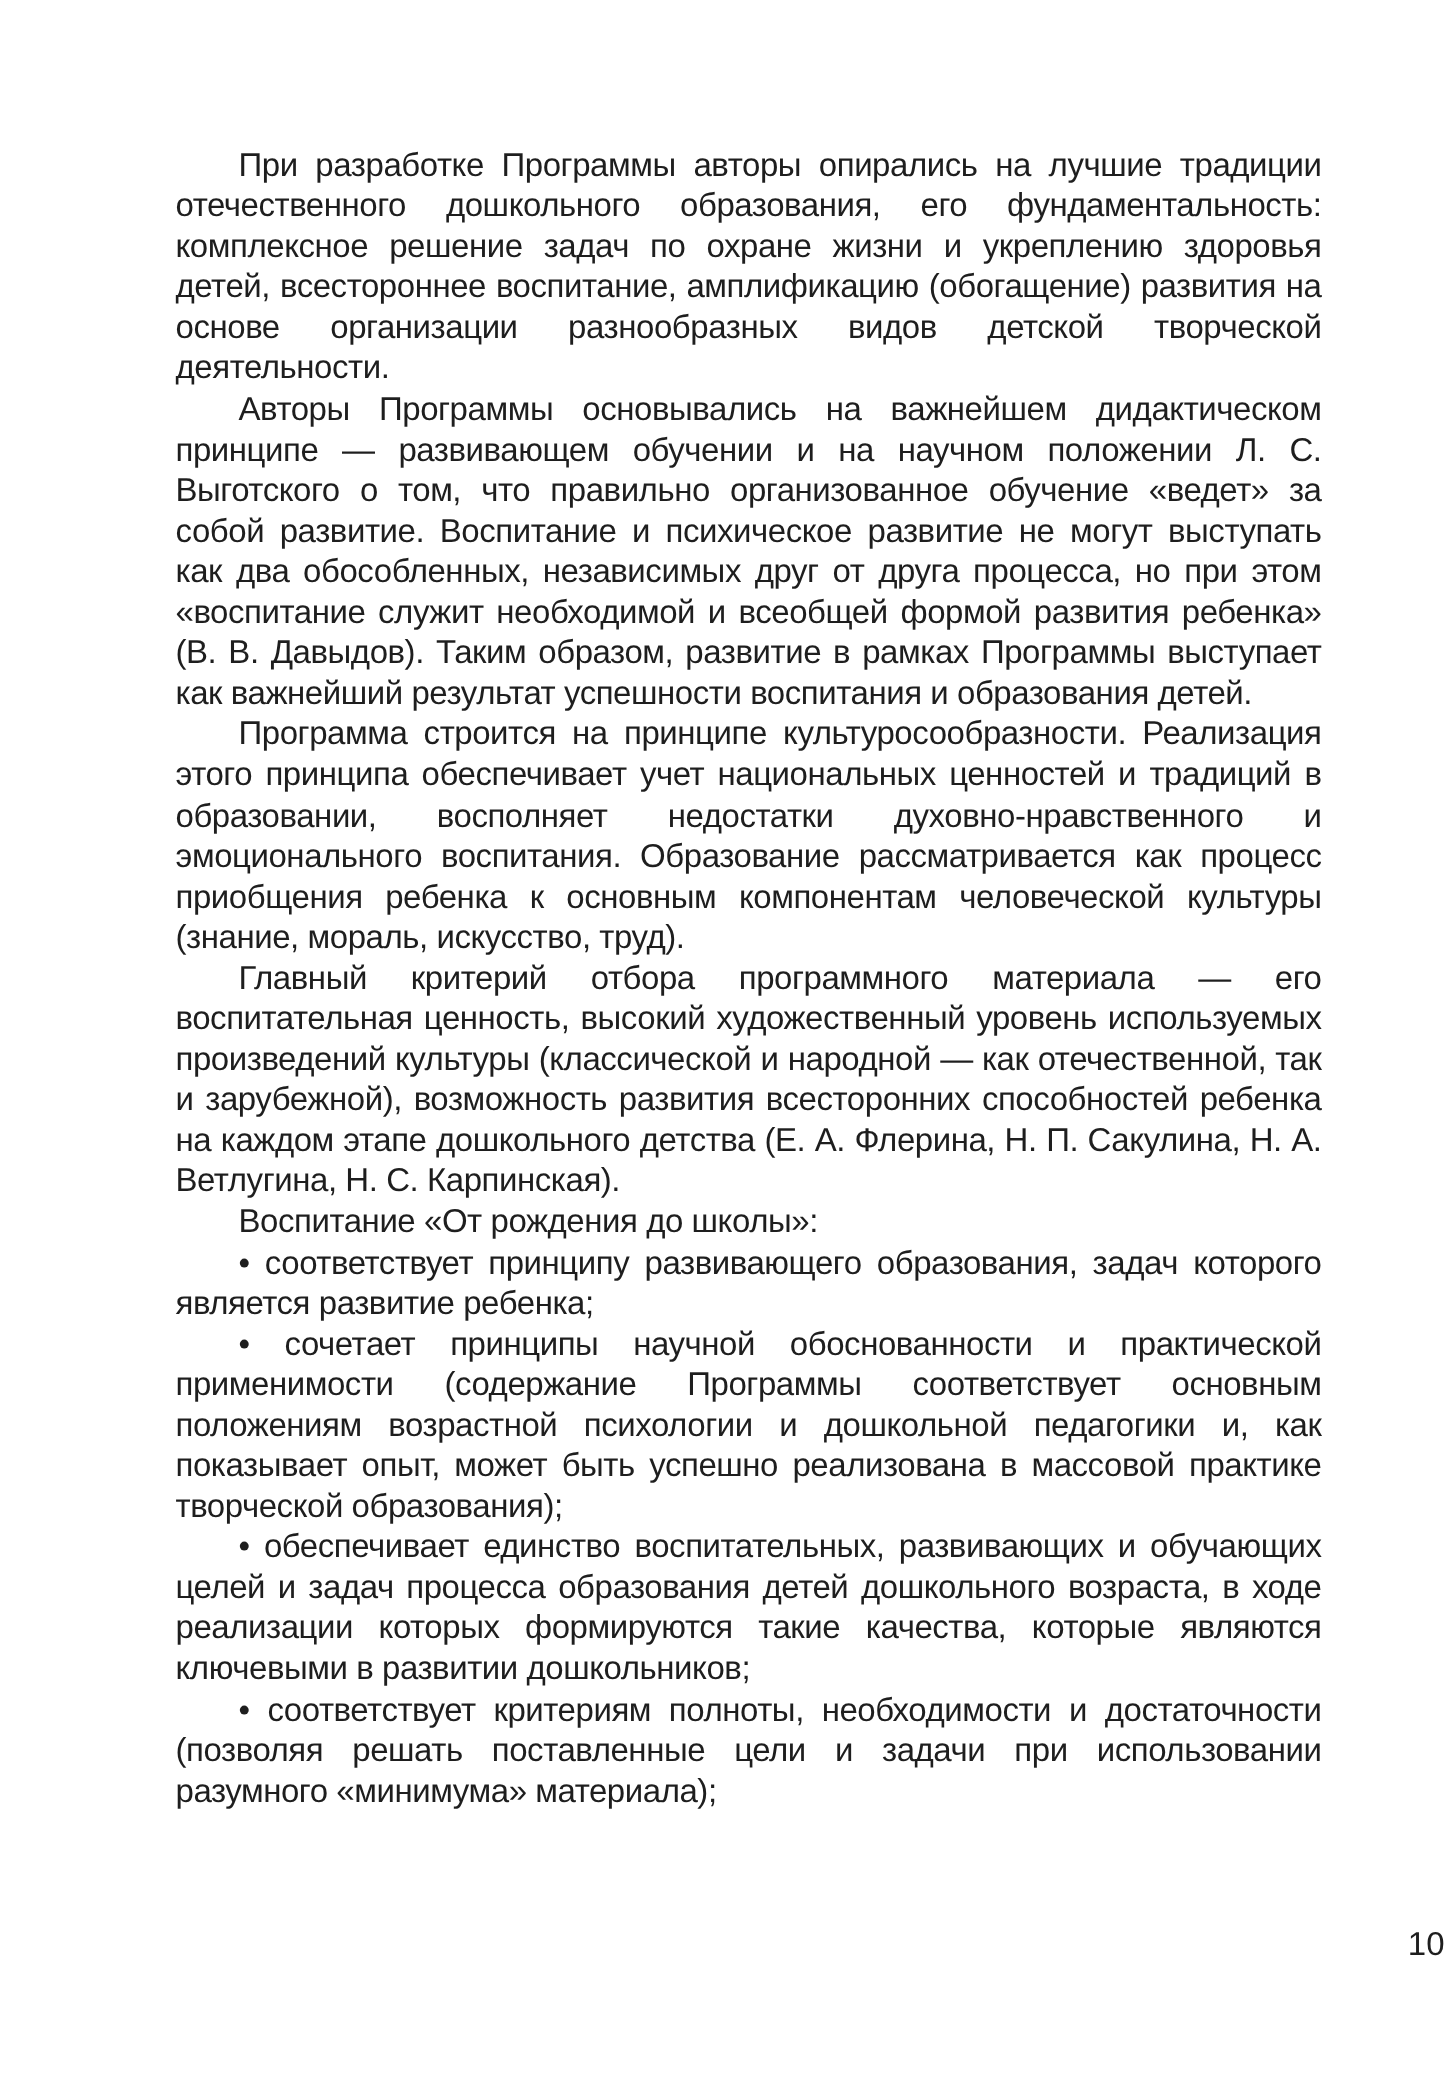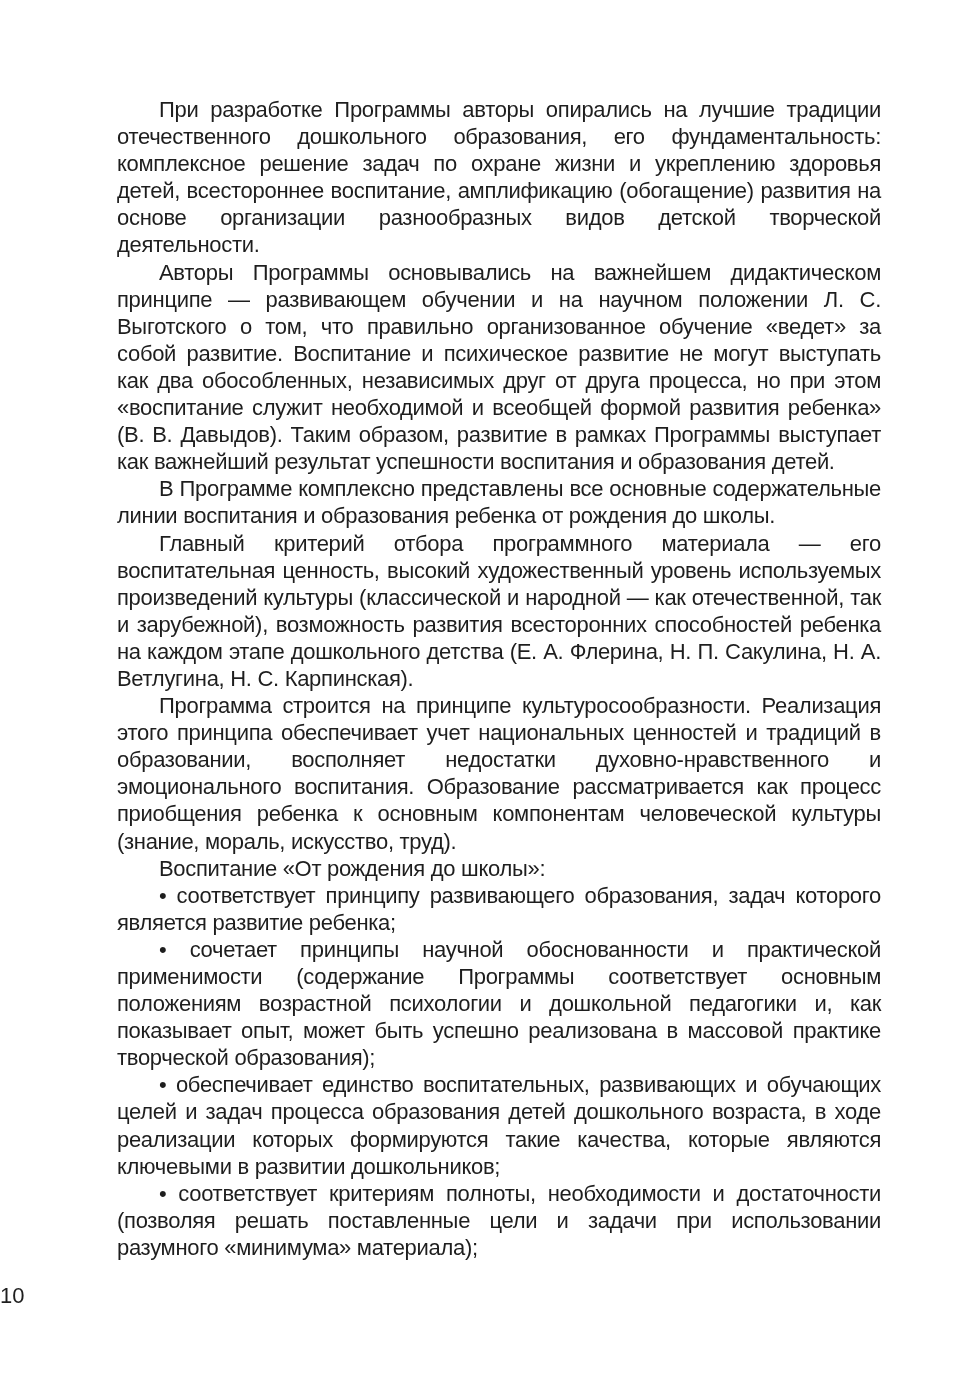--- a/index.html
+++ b/index.html
@@ -21,35 +21,34 @@
     text-indent: 42px;
     text-align: justify;
     text-align-last: left;
     letter-spacing: -0.3px;
   }
   .page-number {
     position: absolute;
     left: 0;
     width: 963px;
     top: 1283px;
-    text-align: left;
+    text-align: right;
     font-family: "Liberation Sans", "DejaVu Sans", sans-serif;
     font-size: 22px;
     color: #1e1e1e;
   }
 </style>
 </head>
 <body>
 
 <div class="page">
   <p>При разработке Программы авторы опирались на лучшие традиции отечественного дошкольного образования, его фундаментальность: комплексное решение задач по охране жизни и укреплению здоровья детей, всестороннее воспитание, амплификацию (обогащение) развития на основе организации разнообразных видов детской творческой деятельности.</p>
   <p>Авторы Программы основывались на важнейшем дидактическом принципе — развивающем обучении и на научном положении Л. С. Выготского о том, что правильно организованное обучение «ведет» за собой развитие. Воспитание и психическое развитие не могут выступать как два обособленных, независимых друг от друга процесса, но при этом «воспитание служит необходимой и всеобщей формой развития ребенка» (В. В. Давыдов). Таким образом, развитие в рамках Программы выступает как важнейший результат успешности воспитания и образования детей.</p>
-  <p>В Программе комплексно представлены все основные содержательные линии воспитания и образования ребенка от рождения до школы.</p>
+  <p>Программа строится на принципе культуросообразности. Реализация этого принципа обеспечивает учет национальных ценностей и традиций в образовании, восполняет недостатки духовно-нравственного и эмоционального воспитания. Образование рассматривается как процесс приобщения ребенка к основным компонентам человеческой культуры (знание, мораль, искусство, труд).</p>
   <p>Главный критерий отбора программного материала — его воспитательная ценность, высокий художественный уровень используемых произведений культуры (классической и народной — как отечественной, так и зарубежной), возможность развития всесторонних способностей ребенка на каждом этапе дошкольного детства (Е. А. Флерина, Н. П. Сакулина, Н. А. Ветлугина, Н. С. Карпинская).</p>
-  <p>Программа строится на принципе культуросообразности. Реализация этого принципа обеспечивает учет национальных ценностей и традиций в образовании, восполняет недостатки духовно-нравственного и эмоционального воспитания. Образование рассматривается как процесс приобщения ребенка к основным компонентам человеческой культуры (знание, мораль, искусство, труд).</p>
   <p>Воспитание «От рождения до школы»:</p>
   <p>• соответствует принципу развивающего образования, задач которого является развитие ребенка;</p>
   <p>• сочетает принципы научной обоснованности и практической применимости (содержание Программы соответствует основным положениям возрастной психологии и дошкольной педагогики и, как показывает опыт, может быть успешно реализована в массовой практике творческой образования);</p>
   <p>• обеспечивает единство воспитательных, развивающих и обучающих целей и задач процесса образования детей дошкольного возраста, в ходе реализации которых формируются такие качества, которые являются ключевыми в развитии дошкольников;</p>
   <p>• соответствует критериям полноты, необходимости и достаточности (позволяя решать поставленные цели и задачи при использовании разумного «минимума» материала);</p>
 </div>
 
 <div class="page-number">10</div>
 
 </body></html>

